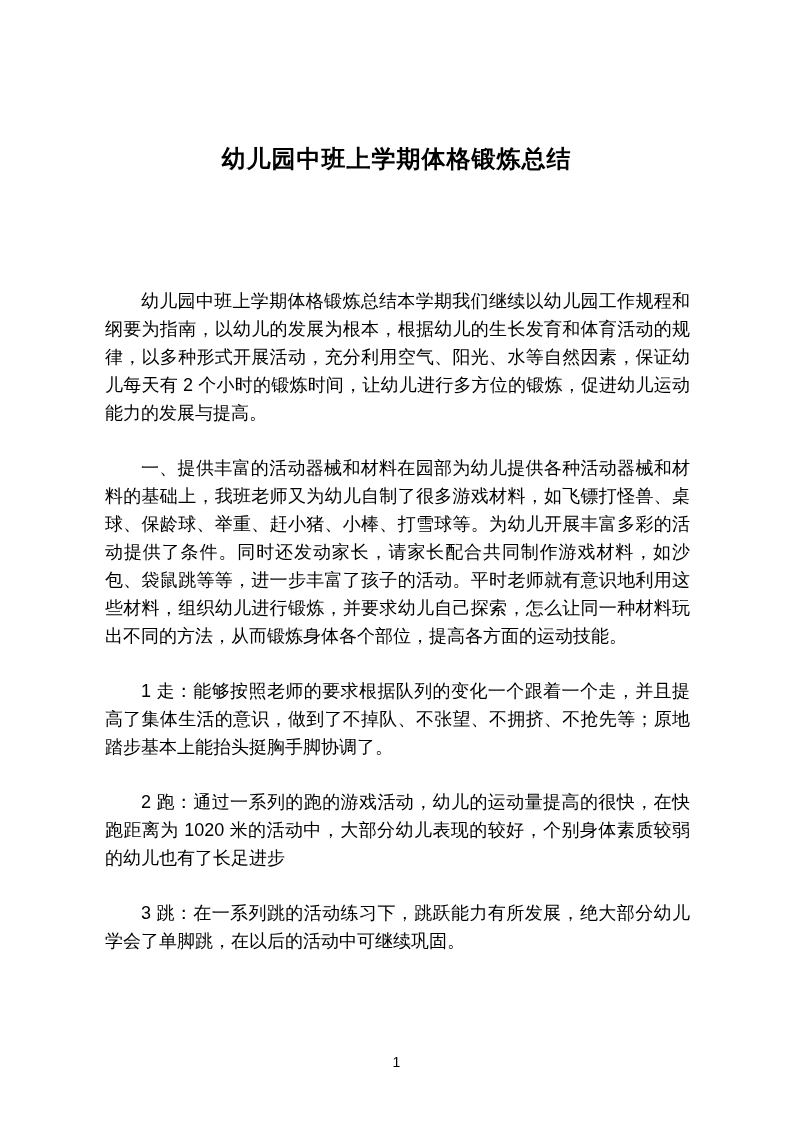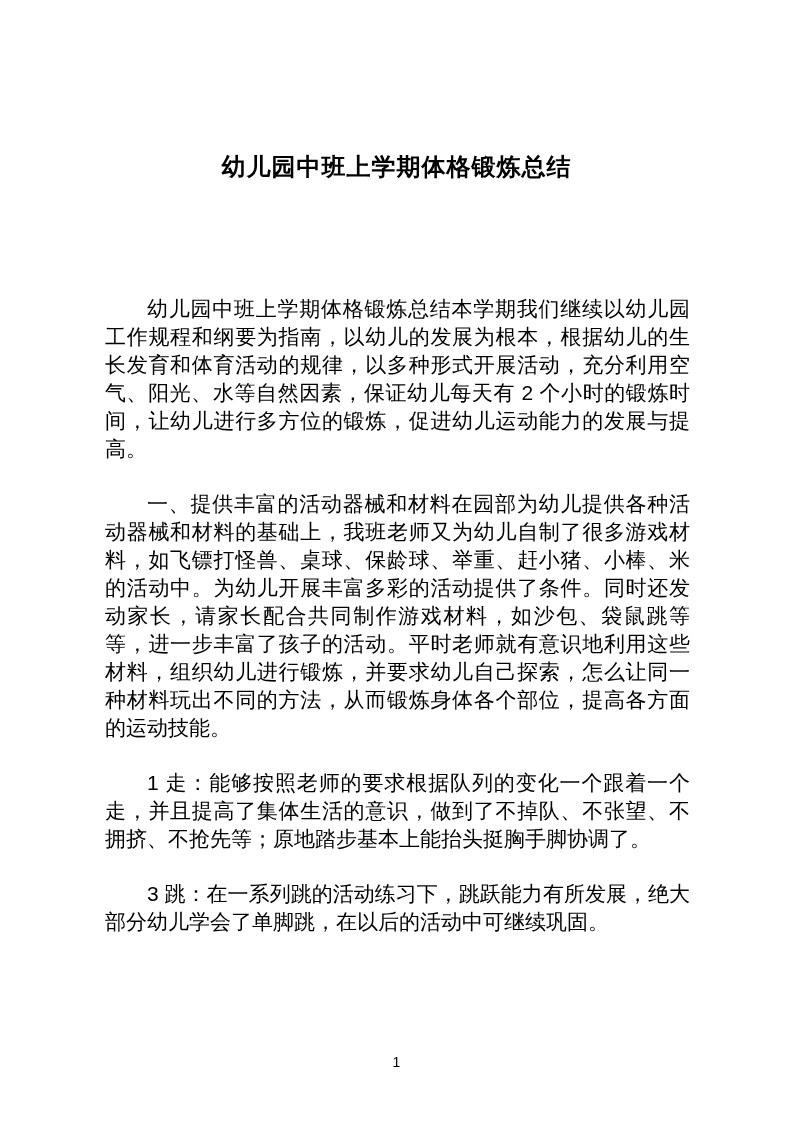--- a/index.html
+++ b/index.html
@@ -14,31 +14,31 @@
   .page {
     position: relative;
     width: 793px;
     height: 1122px;
     margin: 0 auto;
     background: #ffffff;
     box-sizing: border-box;
     overflow: hidden;
   }
   .doc-title {
-    margin: 12px;
+    margin: 4px;
     padding-top: 139px;
     text-align: center;
     font-size: 24px;
     font-weight: bold;
     letter-spacing: 1px;
     line-height: 32px;
   }
   .doc-body {
     margin: 112px 103px 0 105px;
-    font-size: 21px;
+    font-size: 18px;
     line-height: 28px;
     text-align: justify;
     text-justify: inter-ideograph;
   }
   .doc-body p {
     margin: 0 0 27px 0;
     text-indent: 2em;
   }
   .page-number {
     position: absolute;
@@ -50,19 +50,20 @@
   }
 </style>
 </head>
 <body>
 
 <div class="page">
   <h1 class="doc-title">幼儿园中班上学期体格锻炼总结</h1>
 
   <div class="doc-body">
     <p>幼儿园中班上学期体格锻炼总结本学期我们继续以幼儿园工作规程和纲要为指南，以幼儿的发展为根本，根据幼儿的生长发育和体育活动的规律，以多种形式开展活动，充分利用空气、阳光、水等自然因素，保证幼儿每天有 2 个小时的锻炼时间，让幼儿进行多方位的锻炼，促进幼儿运动能力的发展与提高。</p>
-    <p>一、提供丰富的活动器械和材料在园部为幼儿提供各种活动器械和材料的基础上，我班老师又为幼儿自制了很多游戏材料，如飞镖打怪兽、桌球、保龄球、举重、赶小猪、小棒、米的活动中。为幼儿开展丰富多彩的活动提供了条件。同时还发动家长，请家长配合共同制作游戏材料，如沙包、袋鼠跳等等，进一步丰富了孩子的活动。平时老师就有意识地利用这些材料，组织幼儿进行锻炼，并要求幼儿自己探索，怎么让同一种材料玩出不同的方法，从而锻炼身体各个部位，提高各方面的运动技能。</p>
+    <p>一、提供丰富的活动器械和材料在园部为幼儿提供各种活动器械和材料的基础上，我班老师又为幼儿自制了很多游戏材料，如飞镖打怪兽、桌球、保龄球、举重、赶小猪、小棒、打雪球等。为幼儿开展丰富多彩的活动提供了条件。同时还发动家长，请家长配合共同制作游戏材料，如沙包、袋鼠跳等等，进一步丰富了孩子的活动。平时老师就有意识地利用这些材料，组织幼儿进行锻炼，并要求幼儿自己探索，怎么让同一种材料玩出不同的方法，从而锻炼身体各个部位，提高各方面的运动技能。</p>
     <p>1 走：能够按照老师的要求根据队列的变化一个跟着一个走，并且提高了集体生活的意识，做到了不掉队、不张望、不拥挤、不抢先等；原地踏步基本上能抬头挺胸手脚协调了。</p>
+    <p>2 跑：通过一系列的跑的游戏活动，幼儿的运动量提高的很快，在快跑距离为 1020 米的活动中，大部分幼儿表现的较好，个别身体素质较弱的幼儿也有了长足进步</p>
     <p>3 跳：在一系列跳的活动练习下，跳跃能力有所发展，绝大部分幼儿学会了单脚跳，在以后的活动中可继续巩固。</p>
   </div>
 
   <div class="page-number">1</div>
 </div>
 
 </body></html>

